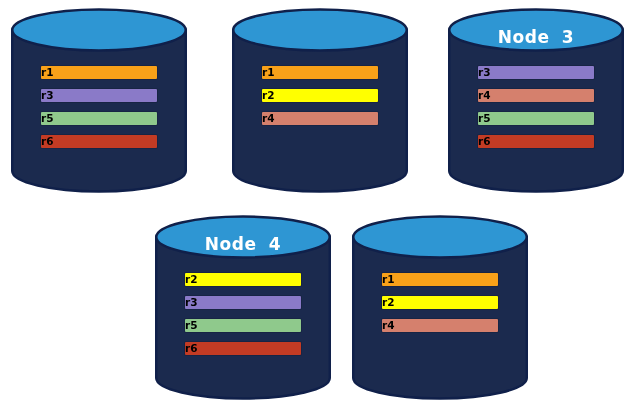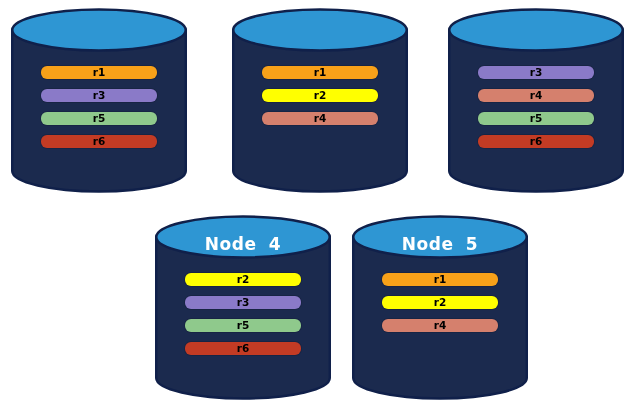--- a/index.html
+++ b/index.html
@@ -33,23 +33,22 @@
     user-select:none;
   }
   .bars{
     position:absolute;
     left:30px;top:58px;
     width:116px;
   }
   .bar{
     width:116px;height:13px;
     margin-bottom:10px;
-    border-radius:6px;
+    border-radius:1px;
     box-sizing:border-box;
-    text-align:center;
     font-size:10.5px;
     font-weight:bold;
     color:var(--bar-text,#000);
     line-height:13px;
     box-shadow:0 0 0 1px rgba(0,0,0,0.12);
   }
   
   .pos-n1{left:11px;top:8px;}
   .pos-n2{left:232px;top:8px;}
   .pos-n3{left:448px;top:8px;}
@@ -84,20 +83,21 @@
         <div class="bar" style="background: rgb(255, 255, 0);">r2</div>
         <div class="bar" style="background: rgb(213, 128, 109);">r4</div>
       </div>
   </div>
 
   <div class="cylinder pos-n3">
     <svg viewBox="0 0 176 185">
       <path d="M1.25,22 L1.25,163 A86.75,20.5 0 0 0 174.75,163 L174.75,22 Z" style="fill:var(--cyl-body);stroke:var(--cyl-outline);stroke-width:2.5"></path>
       <ellipse cx="88" cy="22" rx="86.75" ry="20.5" style="fill:var(--cyl-top);stroke:var(--cyl-outline);stroke-width:2.5"></ellipse>
     </svg>
+    <div class="node-title">Node 3</div>
     <div class="bars">
         <div class="bar" style="background: rgb(138, 122, 200);">r3</div>
         <div class="bar" style="background: rgb(213, 128, 109);">r4</div>
         <div class="bar" style="background: rgb(143, 201, 140);">r5</div>
         <div class="bar" style="background: rgb(195, 59, 36);">r6</div>
       </div>
   </div>
 
   <div class="cylinder pos-n4">
     <svg viewBox="0 0 176 185">
@@ -111,21 +111,20 @@
         <div class="bar" style="background: rgb(143, 201, 140);">r5</div>
         <div class="bar" style="background: rgb(195, 59, 36);">r6</div>
       </div>
   </div>
 
   <div class="cylinder pos-n5">
     <svg viewBox="0 0 176 185">
       <path d="M1.25,22 L1.25,163 A86.75,20.5 0 0 0 174.75,163 L174.75,22 Z" style="fill:var(--cyl-body);stroke:var(--cyl-outline);stroke-width:2.5"></path>
       <ellipse cx="88" cy="22" rx="86.75" ry="20.5" style="fill:var(--cyl-top);stroke:var(--cyl-outline);stroke-width:2.5"></ellipse>
     </svg>
-    <div class="node-title">Node 5</div>
     <div class="bars">
         <div class="bar" style="background: rgb(248, 161, 25);">r1</div>
         <div class="bar" style="background: rgb(255, 255, 0);">r2</div>
         <div class="bar" style="background: rgb(213, 128, 109);">r4</div>
       </div>
   </div>
 
 </div>
 
 </body></html>

